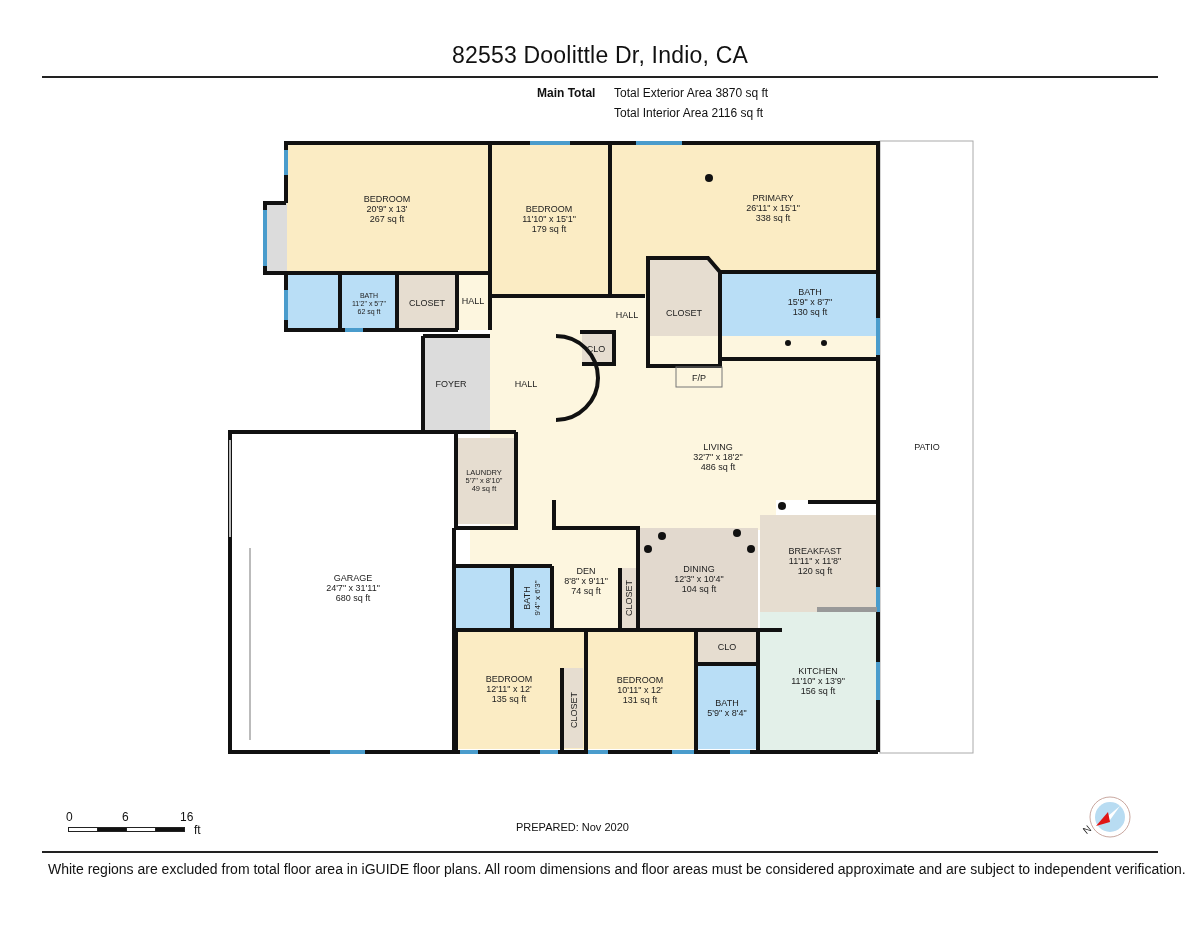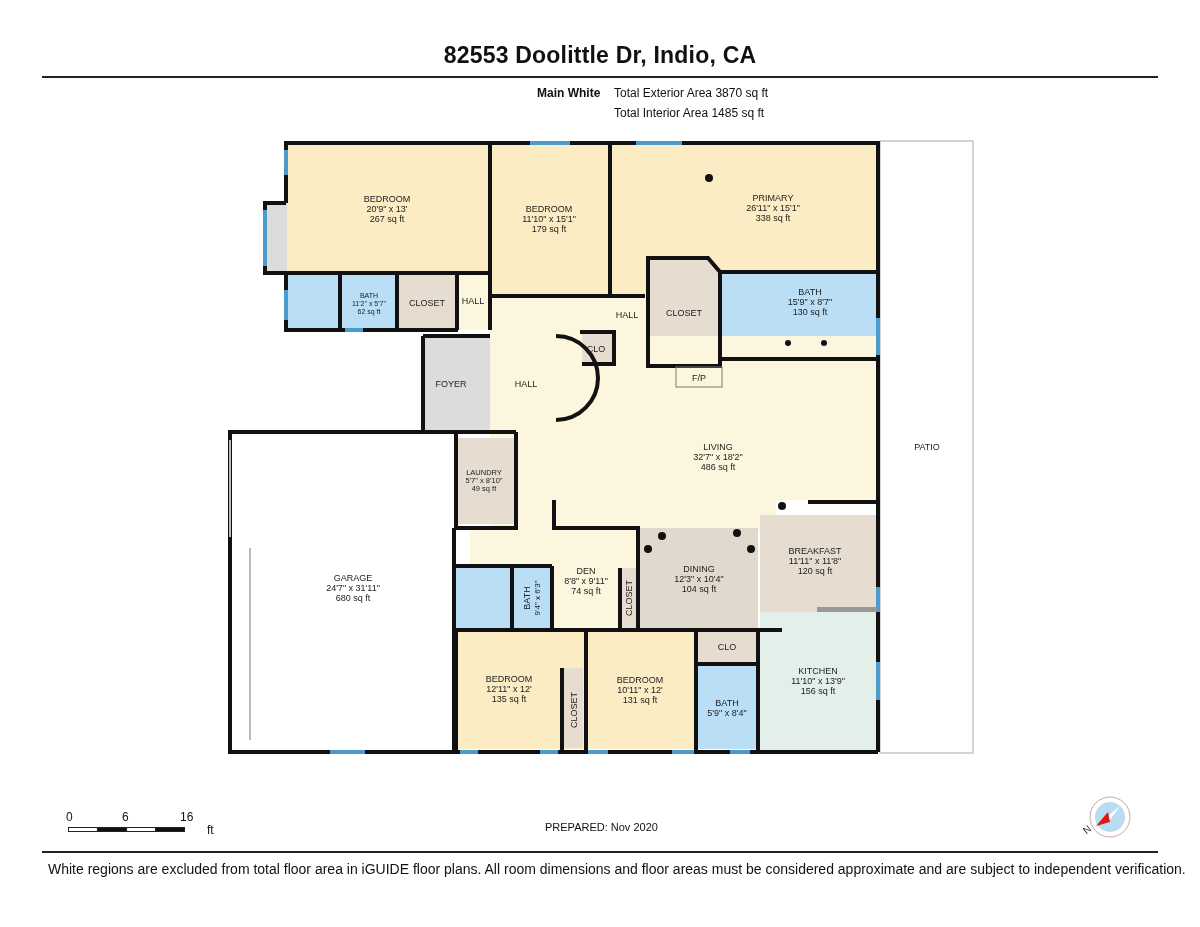--- a/index.html
+++ b/index.html
@@ -1,41 +1,41 @@
 <!DOCTYPE html>
 <html><head>
 <meta charset="utf-8">
 <style>
   html, body { margin:0; padding:0; background:#ffffff; }
   body { width:1200px; height:927px; position:relative; overflow:hidden; font-family:"Liberation Sans", sans-serif; color:#111; }
-  .title { position:absolute; left:0; width:1200px; top:42px; text-align:center; font-size:23px; font-weight:bold; letter-spacing:0.2px; }
+  .title { position:absolute; left:0; width:1200px; top:42px; text-align:center; font-size:23px; font-weight:normal; letter-spacing:0.2px; }
   .rule-top { position:absolute; left:42px; width:1116px; top:76px; height:2px; background:#222; }
   .floor-label { position:absolute; left:537px; top:86px; font-size:12px; font-weight:bold; }
   .area-line { position:absolute; left:614px; font-size:12px; }
   .area-1 { top:86px; }
   .area-2 { top:106px; }
   svg.plan { position:absolute; left:0; top:0; }
   .rl { font-family:"Liberation Sans", sans-serif; fill:#222; text-anchor:middle; }
   .scale { position:absolute; left:66px; top:810px; width:160px; height:30px; }
   .scale .num { position:absolute; top:0; font-size:12px; }
   .scale .bar { position:absolute; top:17px; height:5px; border:1px solid #222; box-sizing:border-box; }
-  .scale .ft { position:absolute; left:128px; top:13px; font-size:12px;margin-left:13px; }
-  .prepared { position:absolute; left:545px; top:821px; font-size:11px; }
+  .scale .ft { position:absolute; left:128px; top:13px; font-size:12px; }
+  .prepared { position:absolute; left:516px; top:821px; font-size:11px; }
   .compass { position:absolute; left:1080px; top:796px; width:52px; height:44px; }
   .rule-bottom { position:absolute; left:42px; width:1116px; top:851px; height:2px; background:#222; }
   .disclaimer { position:absolute; left:48px; top:861px; font-size:14px; }
 </style>
 </head>
 <body>
 
 <div class="title">82553 Doolittle Dr, Indio, CA</div>
 <div class="rule-top"></div>
-<div class="floor-label">Main White</div>
+<div class="floor-label">Main Total</div>
 <div class="area-line area-1">Total Exterior Area 3870 sq ft</div>
-<div class="area-line area-2">Total Interior Area 1485 sq ft</div>
+<div class="area-line area-2">Total Interior Area 2116 sq ft</div>
 
 <svg class="plan" width="1200" height="927" viewBox="0 0 1200 927">
 
   <rect x="880" y="141" width="93" height="612" fill="#ffffff" stroke="#aaa" stroke-width="1"></rect>
 
   <g>
     <rect x="286" y="145" width="202" height="128" fill="#fbecc4"></rect>
     <rect x="267" y="203" width="20" height="70" fill="#dcdcdc"></rect>
     <rect x="492" y="145" width="117" height="150" fill="#fbecc4"></rect>
     <rect x="612" y="145" width="264" height="150" fill="#fbecc4"></rect>

